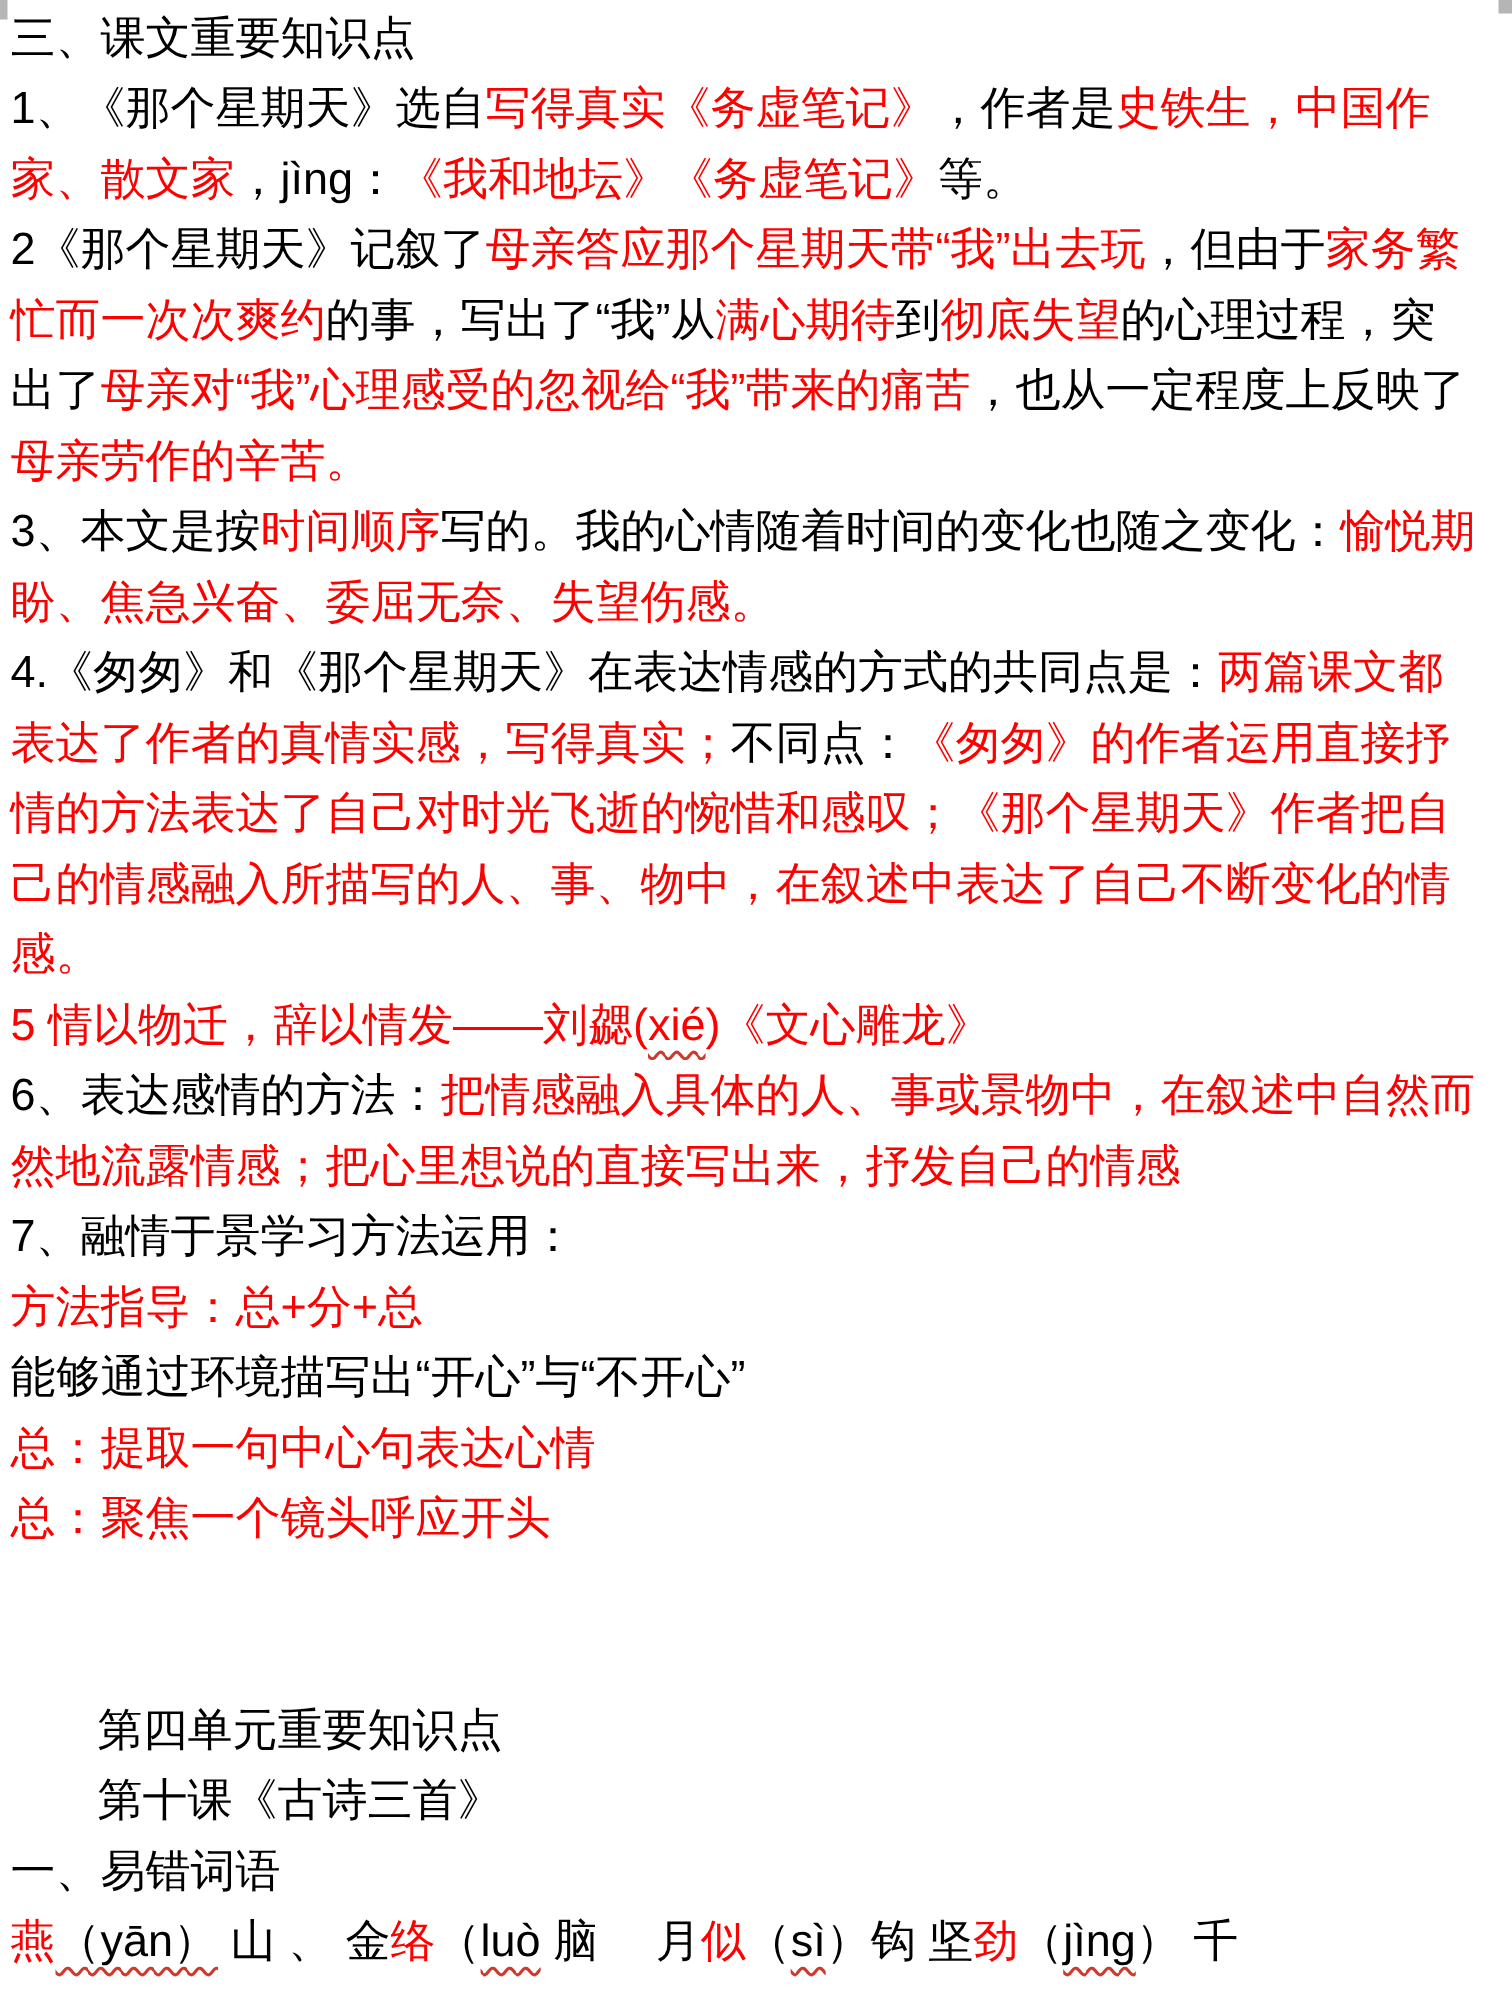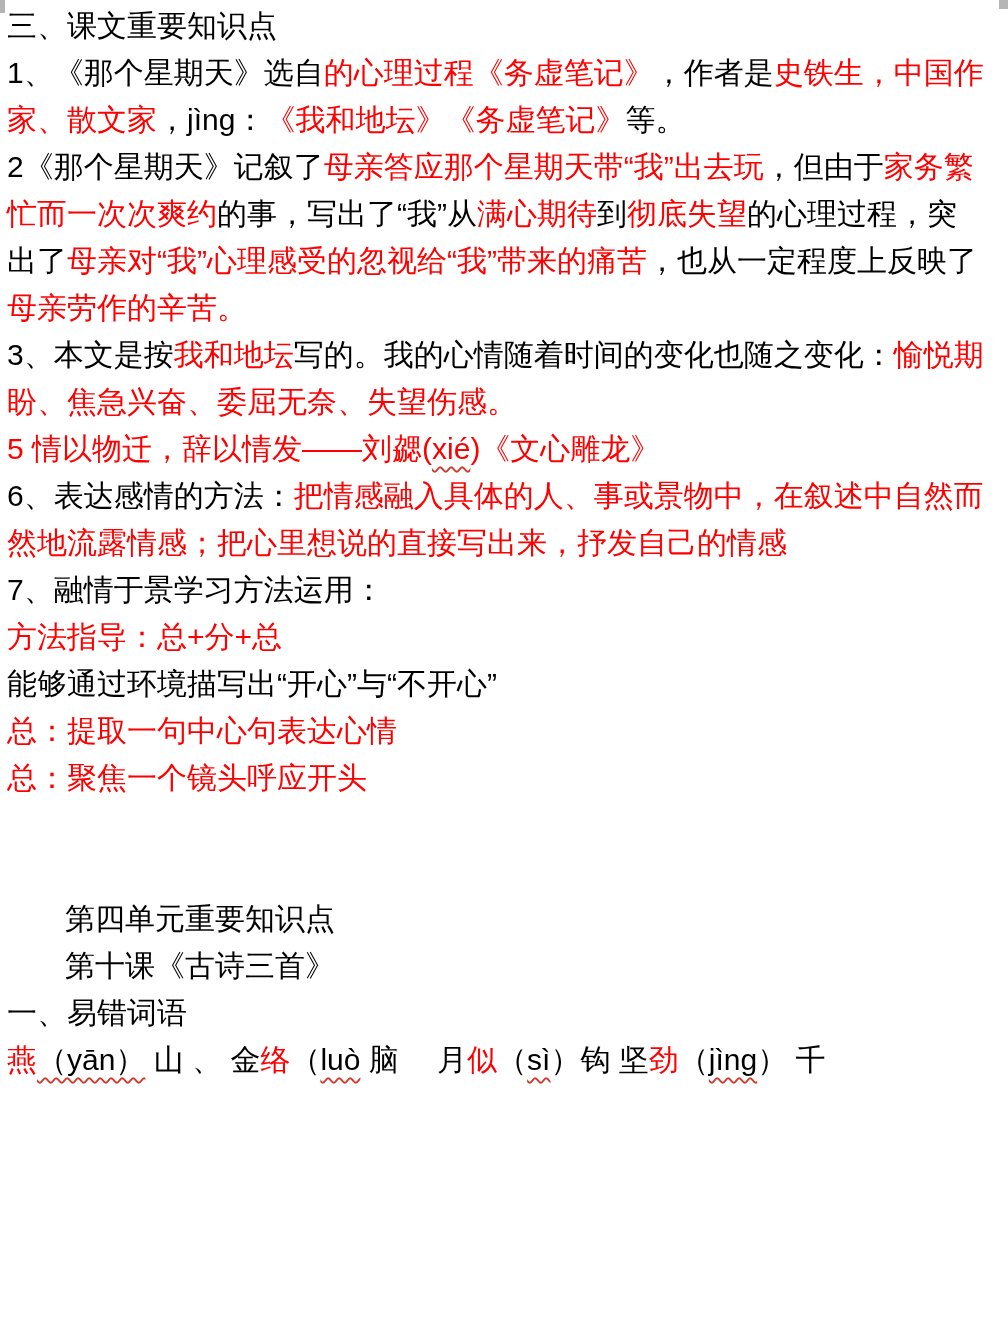--- a/index.html
+++ b/index.html
@@ -55,23 +55,24 @@
   }
 </style>
 </head>
 <body style="background: rgb(255, 255, 255);">
 
 <div class="artifact-tl"></div>
 <div class="artifact-tr"></div>
 
 <div class="doc">
     <p class="para"><span class="run black">三、课文重要知识点</span></p>
-    <p class="para"><span class="run black">1、《那个星期天》选自</span><span class="run red">的心理过程《务虚笔记》</span><span class="run black">，作者是</span><span class="run red">史铁生，中国作家、散文家</span><span class="run black">，jìng：</span><span class="run red">《我和地坛》《务虚笔记》</span><span class="run black">等。</span></p>
+    <p class="para"><span class="run black">1、《那个星期天》选自</span><span class="run red">写得真实《务虚笔记》</span><span class="run black">，作者是</span><span class="run red">史铁生，中国作家、散文家</span><span class="run black">，jìng：</span><span class="run red">《我和地坛》《务虚笔记》</span><span class="run black">等。</span></p>
     <p class="para"><span class="run black">2《那个星期天》记叙了</span><span class="run red">母亲答应那个星期天带“我”出去玩</span><span class="run black">，但由于</span><span class="run red">家务繁忙而一次次爽约</span><span class="run black">的事，写出了“我”从</span><span class="run red">满心期待</span><span class="run black">到</span><span class="run red">彻底失望</span><span class="run black">的心理过程，突出了</span><span class="run red">母亲对“我”心理感受的忽视给“我”带来的痛苦</span><span class="run black">，也从一定程度上反映了</span><span class="run red">母亲劳作的辛苦。</span></p>
-    <p class="para"><span class="run black">3、本文是按</span><span class="run red">我和地坛</span><span class="run black">写的。我的心情随着时间的变化也随之变化：</span><span class="run red">愉悦期盼、焦急兴奋、委屈无奈、失望伤感。</span></p>
+    <p class="para"><span class="run black">3、本文是按</span><span class="run red">时间顺序</span><span class="run black">写的。我的心情随着时间的变化也随之变化：</span><span class="run red">愉悦期盼、焦急兴奋、委屈无奈、失望伤感。</span></p>
+    <p class="para"><span class="run black">4.《匆匆》和《那个星期天》在表达情感的方式的共同点是：</span><span class="run red">两篇课文都表达了作者的真情实感，写得真实；</span><span class="run black">不同点：</span><span class="run red">《匆匆》的作者运用直接抒情的方法表达了自己对时光飞逝的惋惜和感叹；《那个星期天》作者把自己的情感融入所描写的人、事、物中，在叙述中表达了自己不断变化的情感。</span></p>
     <p class="para"><span class="run red">5 情以物迁，辞以情发——刘勰(</span><span class="run red wavy">xié</span><span class="run red">)《文心雕龙》</span></p>
     <p class="para"><span class="run black">6、表达感情的方法：</span><span class="run red">把情感融入具体的人、事或景物中，在叙述中自然而然地流露情感；把心里想说的直接写出来，抒发自己的情感</span></p>
     <p class="para"><span class="run black">7、融情于景学习方法运用：</span></p>
     <p class="para"><span class="run red">方法指导：总+分+总</span></p>
     <p class="para"><span class="run black">能够通过环境描写出“开心”与“不开心”</span></p>
     <p class="para"><span class="run red">总：提取一句中心句表达心情</span></p>
     <p class="para"><span class="run red">总：聚焦一个镜头呼应开头</span></p>
     <div class="spacer" style="height: 94px;"></div>
     <p class="para indent"><span class="run black">第四单元重要知识点</span></p>
     <p class="para indent"><span class="run black">第十课《古诗三首》</span></p>

